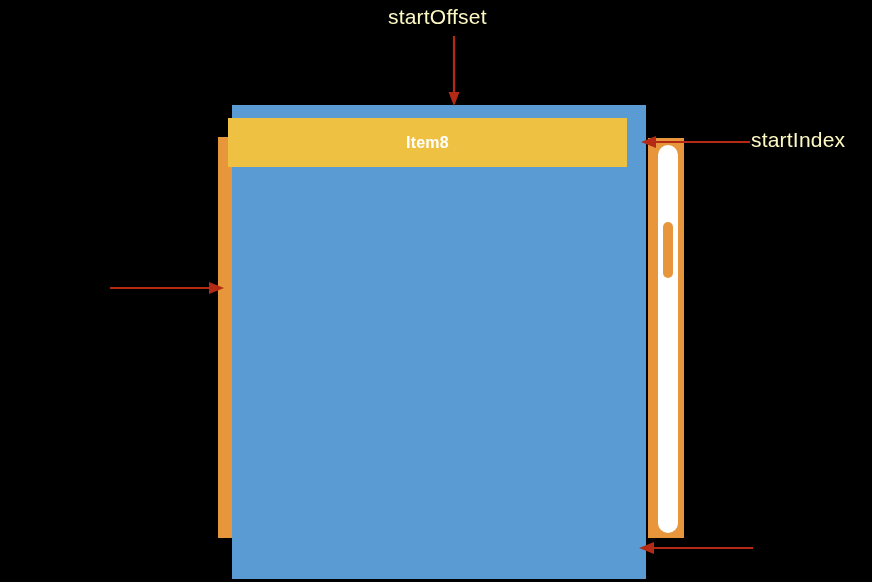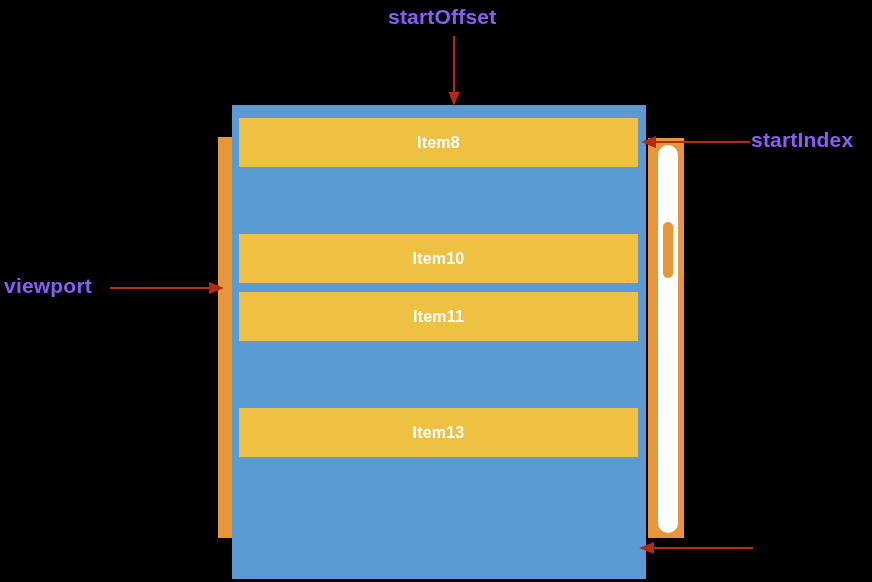--- a/index.html
+++ b/index.html
@@ -65,40 +65,40 @@
     top: 105px;
     width: 414px;
     height: 474px;
     background: #5a9bd4;
     box-sizing: border-box;
   }
 
   
   .item {
     position: absolute;
-    left: 239px;
+    left: 228px;
     width: 399px;
     height: 49px;
     background: #efc142;
     color: #ffffff;
     font-size: 16px;
     font-weight: bold;
     display: flex;
     align-items: center;
     justify-content: center;
     letter-spacing: 0.2px;
     box-sizing: border-box;
   }
 
   
   .label {
     position: absolute;
-    color: #8b5cf6;
+    color: #fef9c3;
     font-size: 21px;
-    font-weight: bold;
+    font-weight: normal;
     white-space: nowrap;
     letter-spacing: 0.2px;
   }
   .label-start-offset { left: 388px; top: 5px; }
   .label-start-index  { left: 751px; top: 128px; text-align: center; }
   .label-viewport     { left: 4px;   top: 274px; }
   .label-end-index    { left: 754px; top: 534px; }
 
   
   .arrow-svg {
@@ -126,43 +126,33 @@
   <div class="orange-bar-right"></div>
 
   <div class="scroll-track"></div>
   <div class="scroll-thumb"></div>
 
   <div class="viewport-box"></div>
 
   <div class="item" style="top:118px">
     <span>Item8</span>
   </div>
-  <div class="item" style="top:234px">
-    <span>Item10</span>
-  </div>
-  <div class="item" style="top:292px">
-    <span>Item11</span>
-  </div>
-  <div class="item" style="top:408px">
-    <span>Item13</span>
-  </div>
 
   <div class="label label-start-offset">startOffset</div>
   <svg class="arrow-svg arrow-start-offset" viewBox="0 0 22 70">
     <line class="arr-line" x1="11" y1="0" x2="11" y2="61"></line>
     <polygon class="arr-head" points="11,70 5.5,56 16.5,56"></polygon>
   </svg>
 
   <div class="label label-start-index">startIndex</div>
   <svg class="arrow-svg arrow-start-index" viewBox="0 0 110 22">
     <line class="arr-line" x1="110" y1="11" x2="14" y2="11"></line>
     <polygon class="arr-head" points="1,11 16,5 16,17"></polygon>
   </svg>
 
-  <div class="label label-viewport">viewport</div>
   <svg class="arrow-svg arrow-viewport" viewBox="0 0 115 22">
     <line class="arr-line" x1="0" y1="11" x2="101" y2="11"></line>
     <polygon class="arr-head" points="114,11 99,5 99,17"></polygon>
   </svg>
 
   <svg class="arrow-svg arrow-end-index" viewBox="0 0 115 22">
     <line class="arr-line" x1="115" y1="11" x2="14" y2="11"></line>
     <polygon class="arr-head" points="1,11 16,5 16,17"></polygon>
   </svg>
 

